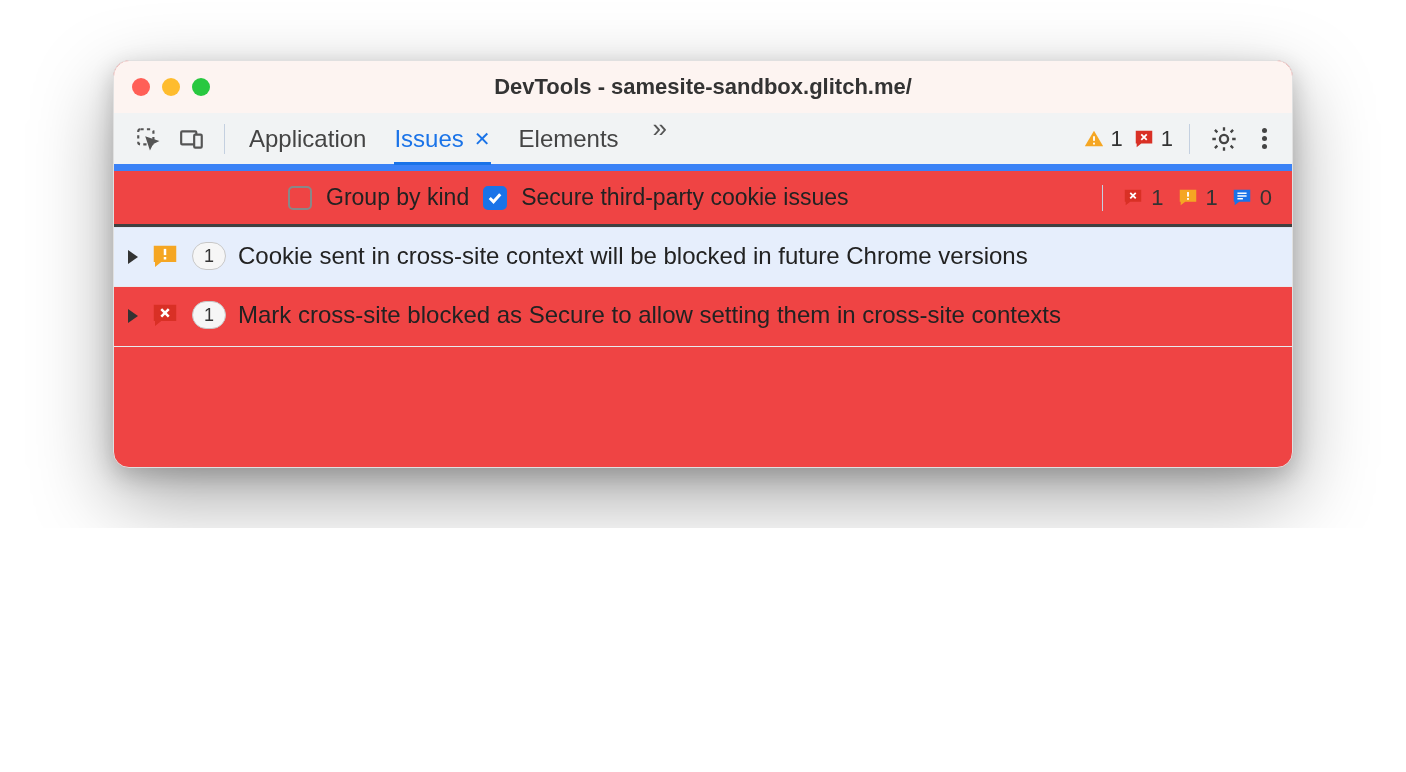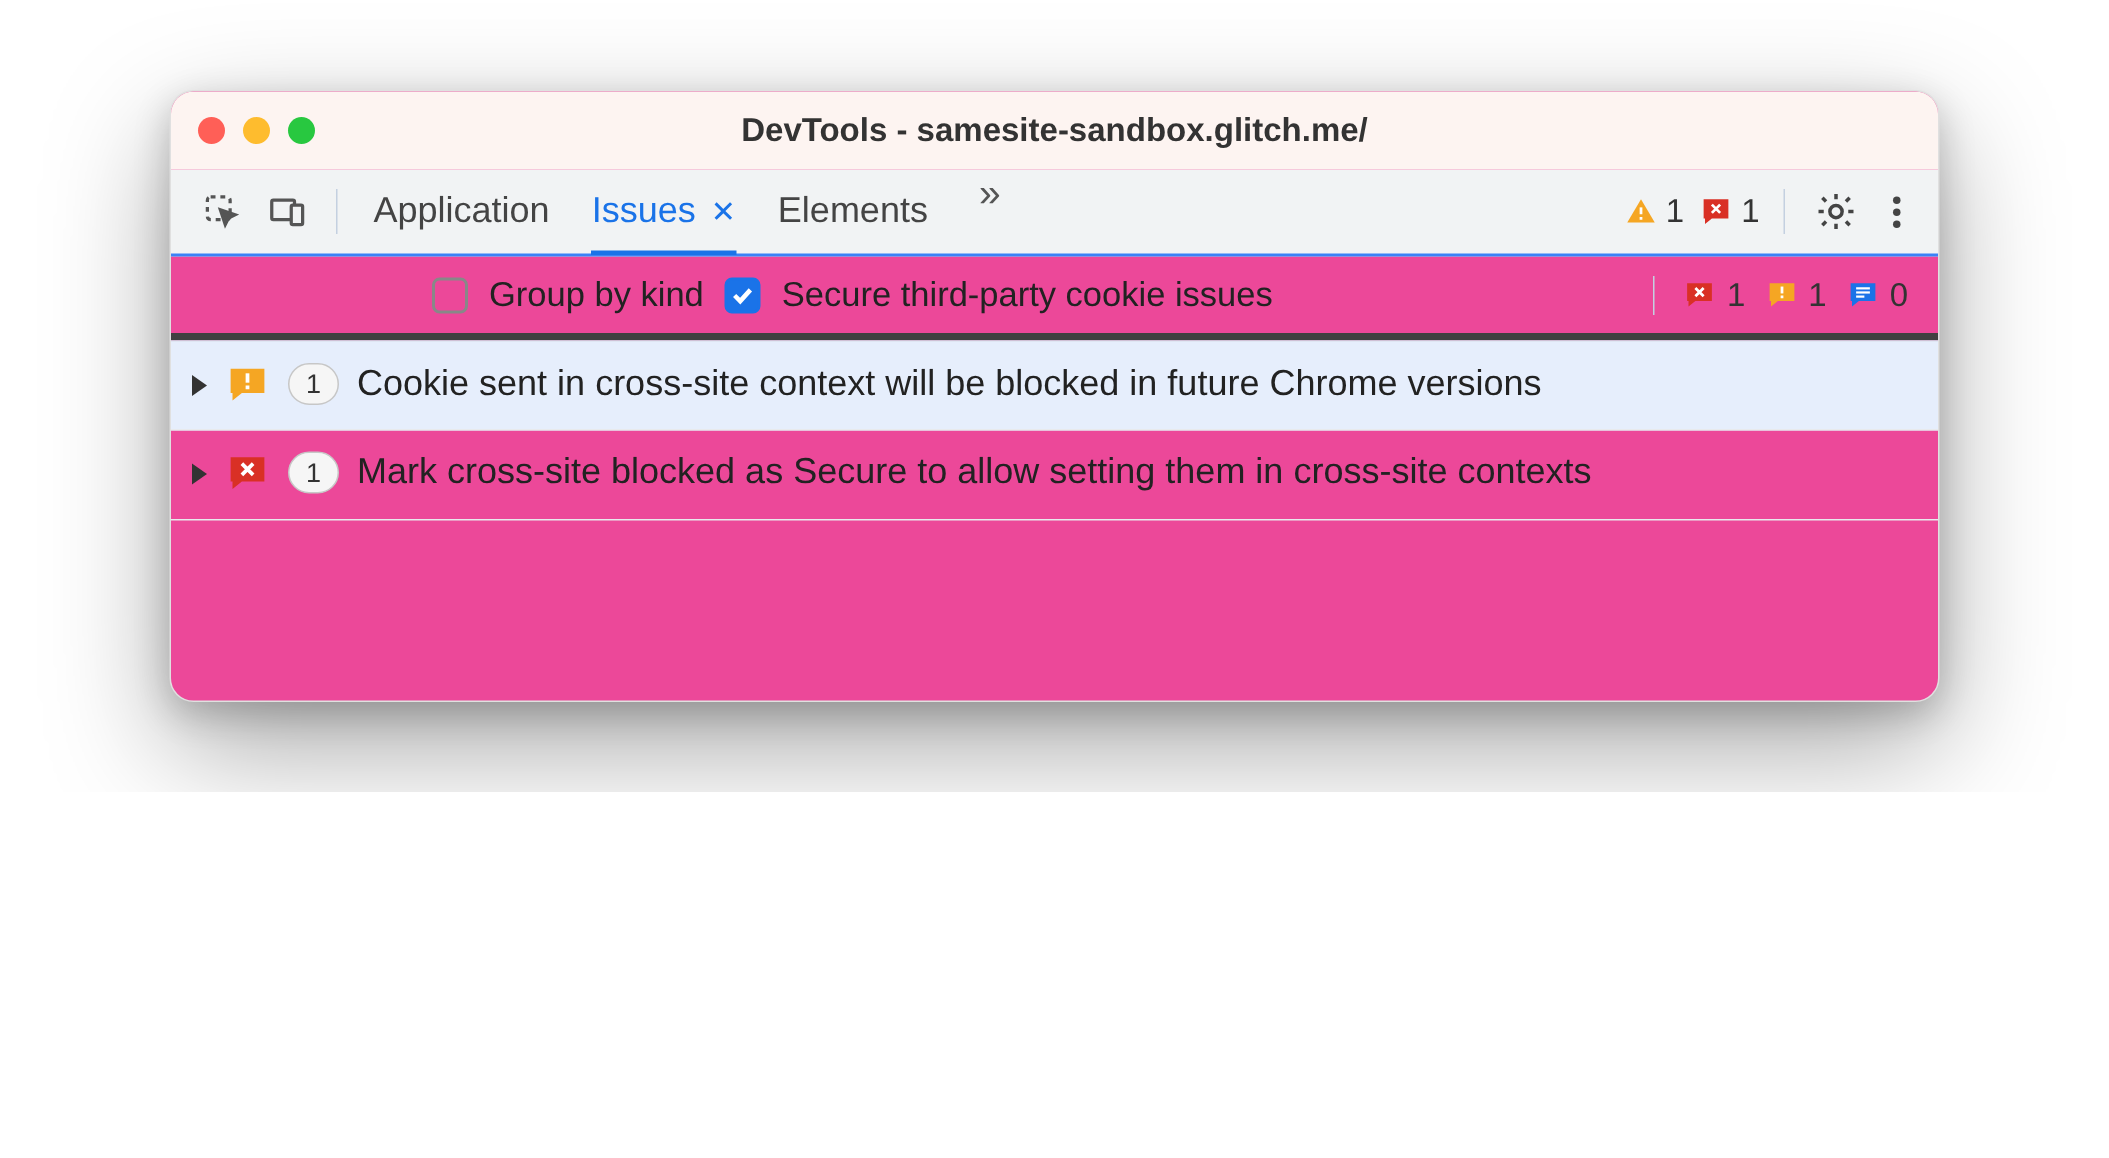--- a/index.html
+++ b/index.html
@@ -9,21 +9,21 @@
     display: flex;
     align-items: flex-start;
     justify-content: center;
     padding: 60px 40px;
   }
   .window {
     width: 1180px;
     border-radius: 16px;
     overflow: hidden;
     box-shadow: 0 30px 80px rgba(0,0,0,0.35), 0 8px 24px rgba(0,0,0,0.2);
-    background: #ec4899;
+    background: #ef4444;
     border: 1px solid #e0e0e0;
   }
   .titlebar {
     height: 52px;
     background: #fdf4f1;
     display: flex;
     align-items: center;
     position: relative;
     padding: 0 18px;
   }
@@ -33,21 +33,21 @@
   .dot.yellow { background: #febc2e; }
   .dot.green { background: #28c840; }
   .title-text {
     position: absolute; left: 0; right: 0; text-align: center;
     font-size: 22px; font-weight: 600; color: #333;
     pointer-events: none;
   }
   .toolbar {
     height: 58px;
     background: #f1f3f4;
-    border-bottom: 2px solid #3b82f6;
+    border-bottom: 7px solid #3b82f6;
     display: flex; align-items: center;
     padding: 0 16px;
     gap: 8px;
     text-align: center;
   }
   .tb-icon {
     width: 36px; height: 36px;
     display: flex; align-items: center; justify-content: center;
     color: #444; cursor: pointer;
   }
@@ -70,21 +70,21 @@
   .more-chevrons { font-size: 26px; color: #555; letter-spacing: -6px; cursor: pointer; padding: 0 6px;}
   .right-tools { display: flex; align-items: center; gap: 10px; margin-left: auto;}
   .badge-pair { display: flex; align-items: center; gap: 6px; font-size: 22px; color: #333; font-weight: 500;}
   .warn-tri { width: 22px; height: 22px; }
   .err-bubble { width: 22px; height: 22px; }
   .gear { width: 28px; height: 28px; color: #444; cursor: pointer; }
   .kebab { width: 24px; height: 24px; color: #444; cursor: pointer; display:flex; flex-direction:column; align-items:center; justify-content:center; gap:3px;}
   .kebab span{ width:5px; height:5px; background:#444; border-radius:50%; display:block;}
   
   .filterbar {
-    height: 56px; border-bottom: 5px solid #404040;
+    height: 56px; border-bottom: 3px solid #404040;
     display: flex; align-items: center; padding: 0 20px 0 30px;
     font-size: 23px; color: #222;
     gap: 14px;
     justify-content: flex-start;
   }
   .filterbar .spacer-left { width: 130px; }
   .cb-box {
     width: 24px; height: 24px; border: 2px solid #888; border-radius: 5px;
     display:inline-flex; align-items:center; justify-content:center;
     cursor: pointer; flex-shrink:0;

